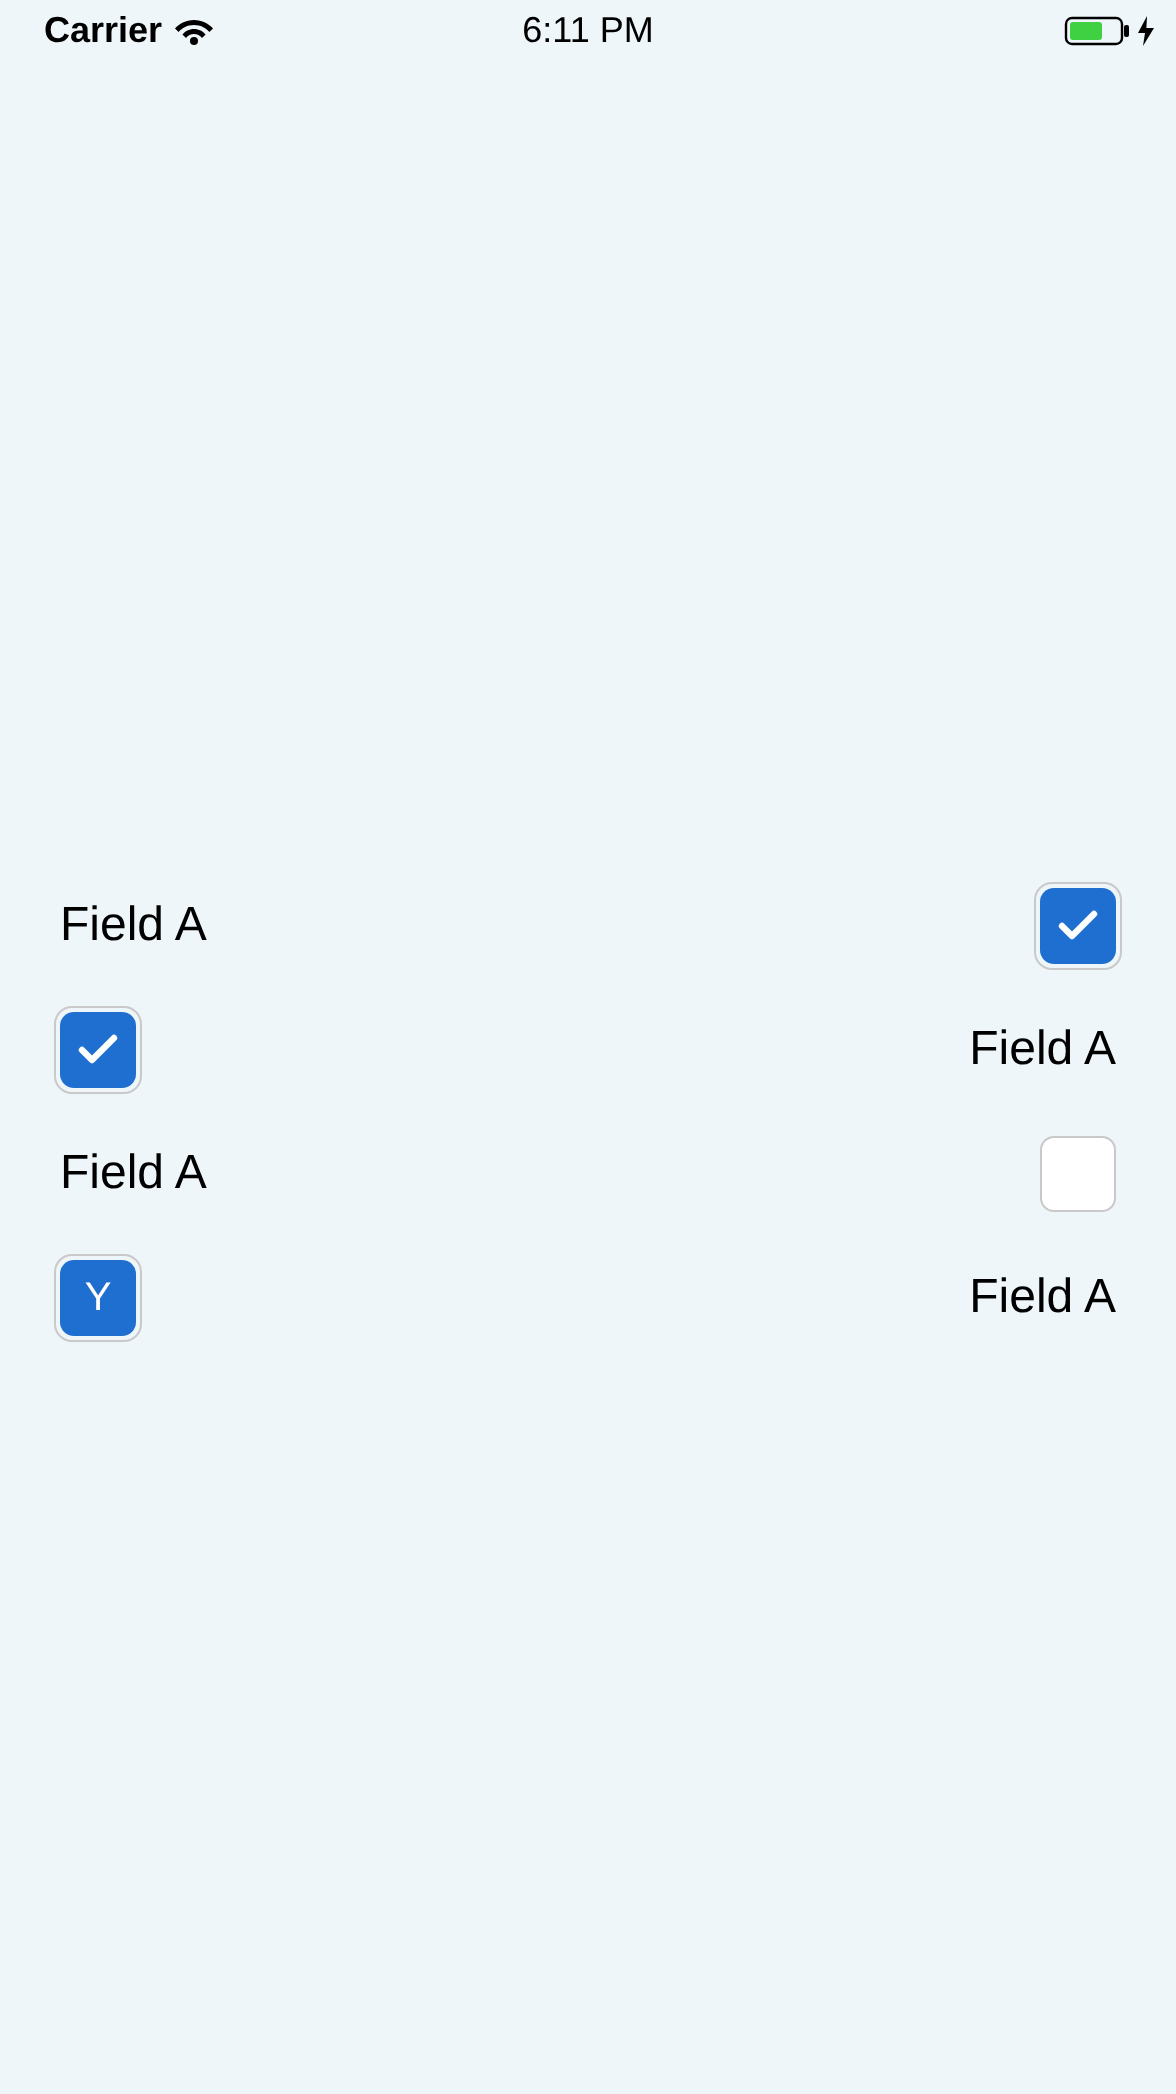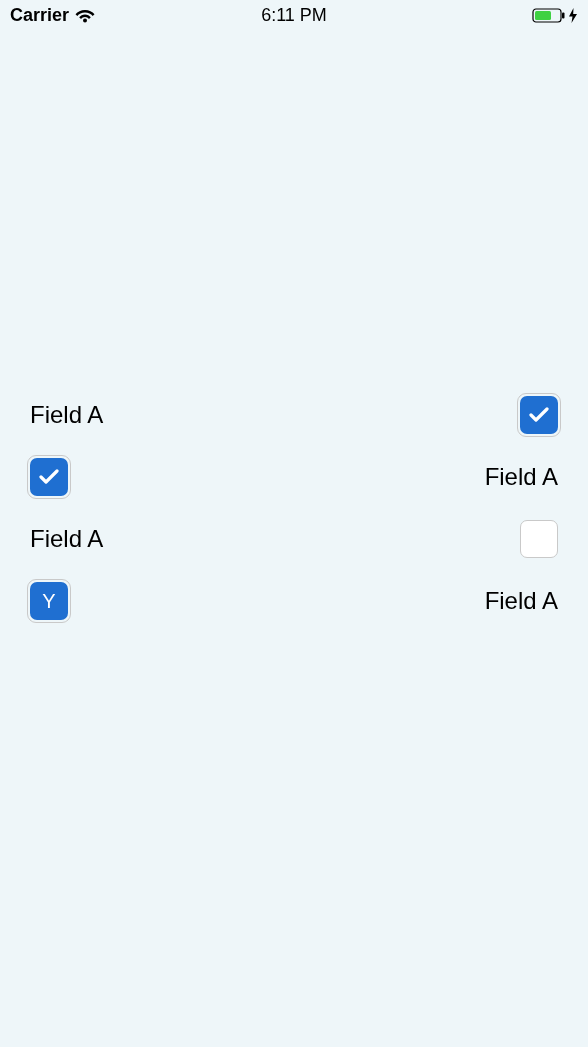--- a/index.html
+++ b/index.html
@@ -17,20 +17,21 @@
     }
     .status-bar {
       display: flex;
       align-items: center;
       justify-content: space-between;
       height: 30px;
       padding: 0 10px;
       font-size: 18px;
       font-weight: 600;
       color: #000;
+      margin-left: 12px;
     }
     .status-left {
       display: flex;
       align-items: center;
       gap: 6px;
     }
     .status-center {
       position: absolute;
       left: 50%;
       transform: translateX(-50%);
@@ -41,21 +42,21 @@
       align-items: center;
       gap: 2px;
     }
     .wifi-icon svg,
     .battery-icon svg,
     .charge-icon svg {
       display: block;
     }
     .content {
       position: absolute;
-      top: 384px;
+      top: 432px;
       left: 30px;
       right: 30px;
     }
     .row {
       display: flex;
       align-items: center;
       justify-content: space-between;
       height: 62px;
     }
     .row-label {

